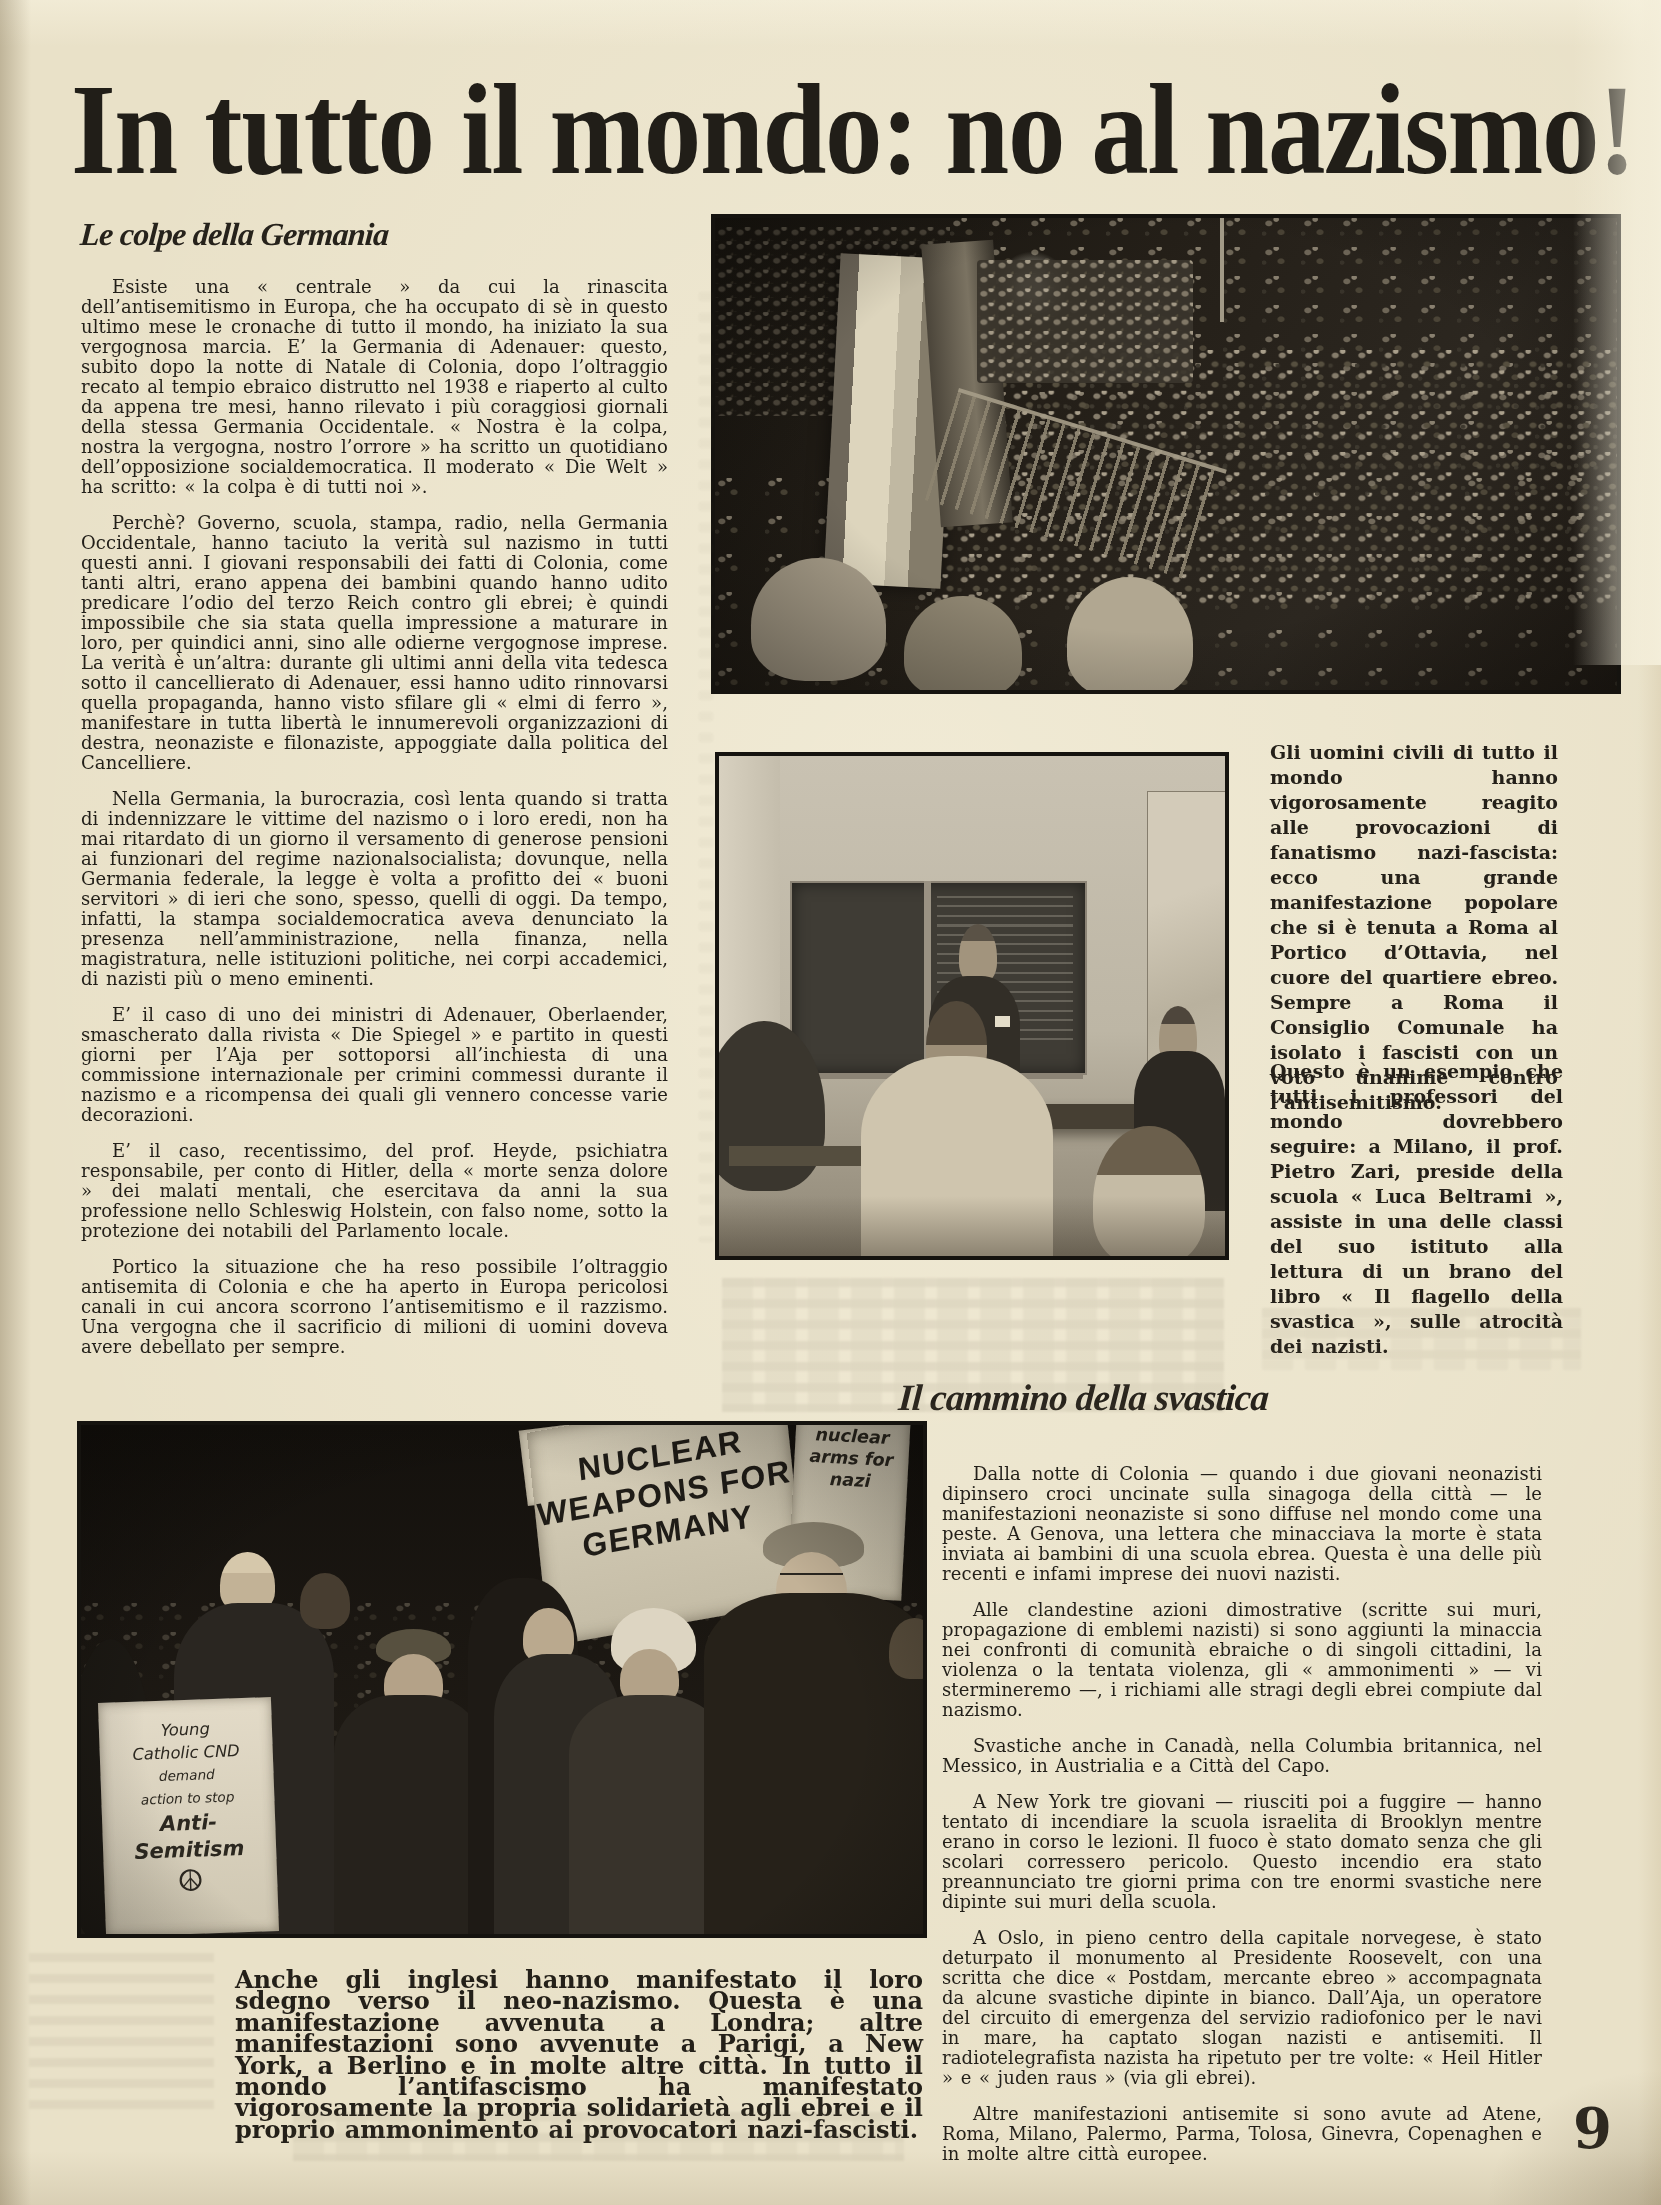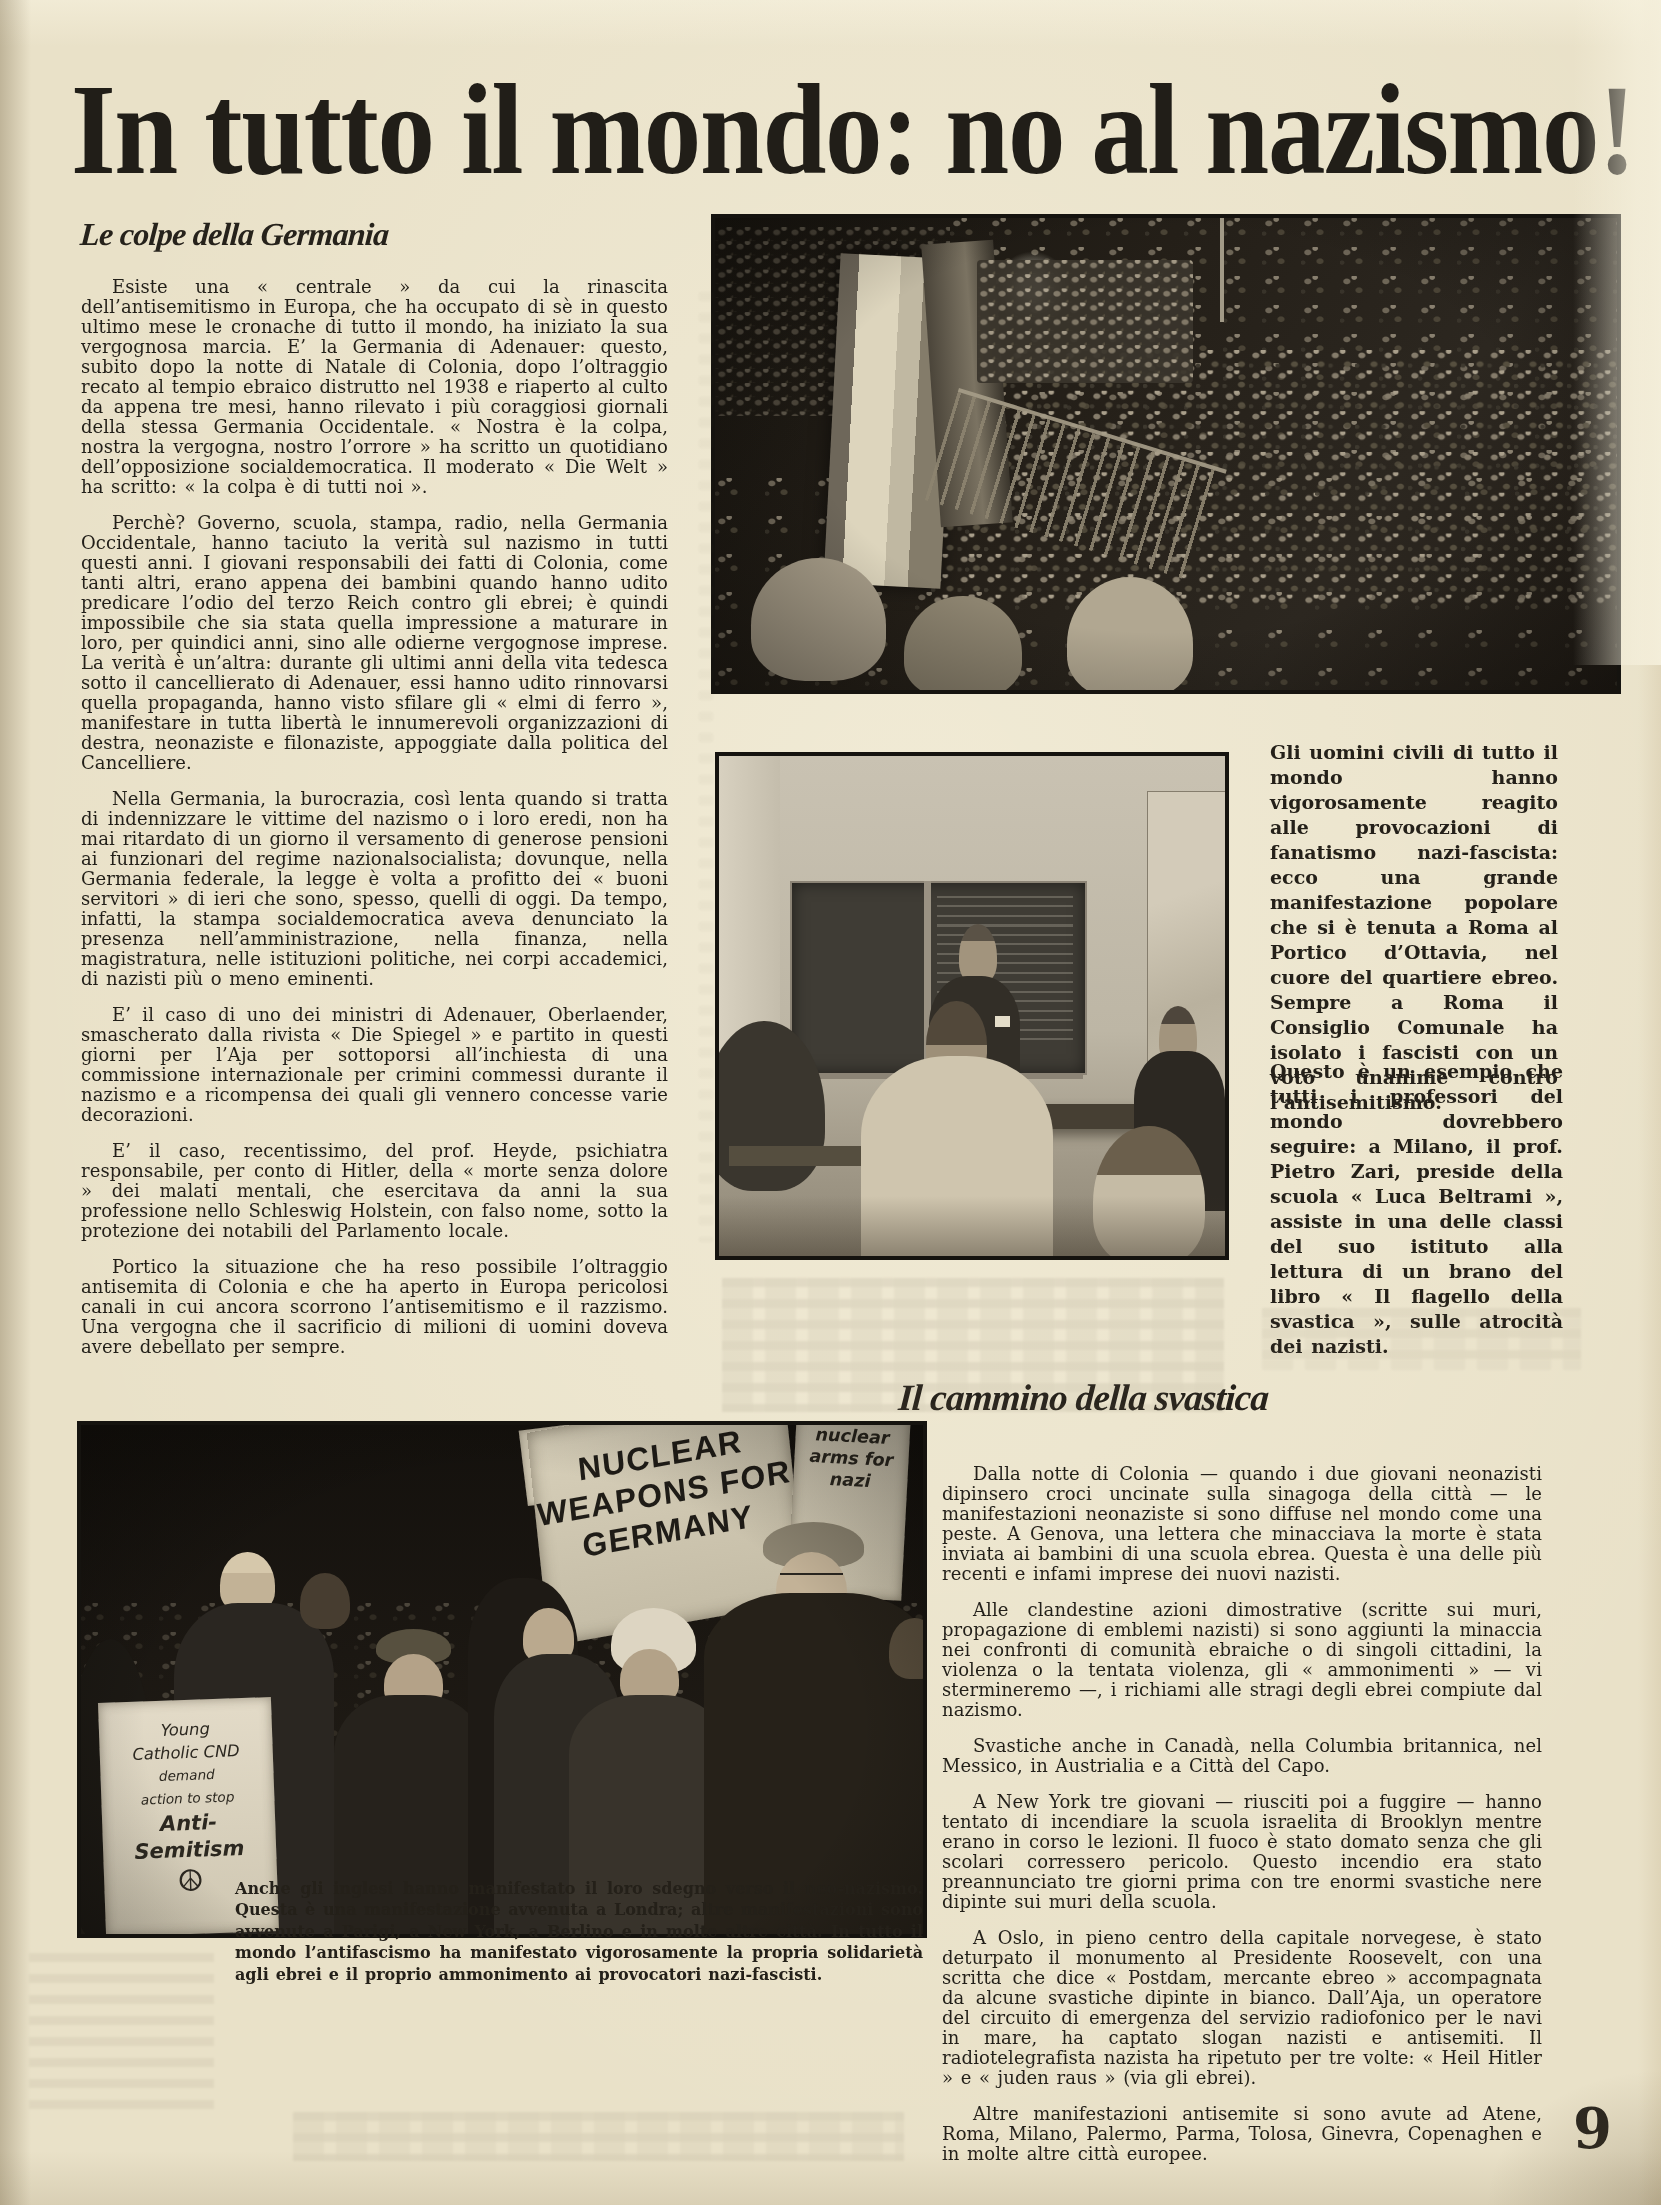--- a/index.html
+++ b/index.html
@@ -54,21 +54,21 @@
       radial-gradient(6.8px 5.4px at 19px 14.2px, #564f3f 42%, rgba(0,0,0,0) 62%),
       radial-gradient(5.4px 4.7px at 14.2px 1.4px, #a99f8b 42%, rgba(0,0,0,0) 62%),
       radial-gradient(4.7px 4.1px at 2px 15.6px, #3e392f 42%, rgba(0,0,0,0) 62%);
     background-size:26.5px 20.4px;}
   .dots.alt{background-size:39px 29px;opacity:.8;}
   .dots.fine{background-size:18.3px 14.2px;opacity:.9;}
 
   .caption{position:absolute;font-weight:700;text-align:justify;color:#242019;}
   #caption-rome{left:1270px;top:740px;width:288px;font-size:19px;line-height:25px;word-spacing:2px;}
   #caption-school{left:1270px;top:1059px;width:293px;font-size:19px;line-height:25px;word-spacing:2px;}
-  #caption-london{left:235px;top:1878px;width:688px;font-size:16px;line-height:21.4px;word-spacing:1.4px;}
+  #caption-london{left:235px;top:1969px;width:688px;font-size:24px;line-height:21.4px;word-spacing:1.4px;}
 
   .pagenum{position:absolute;left:1573px;top:2095px;font-size:56px;font-weight:700;
     font-family:"DejaVu Serif", serif;color:#2a261f;}
 
   .bleed{position:absolute;opacity:.12;filter:blur(1.1px);pointer-events:none;
     background:repeating-linear-gradient(180deg, rgba(104,95,76,.75) 0 8.8px, rgba(0,0,0,0) 8.8px 21px);}
   .bleed.words{background:
     repeating-linear-gradient(180deg, rgba(104,95,76,.8) 0 8.8px, rgba(0,0,0,0) 8.8px 21px),
     repeating-linear-gradient(90deg, rgba(104,95,76,.5) 0 31px, rgba(0,0,0,0) 31px 43px);}
 

